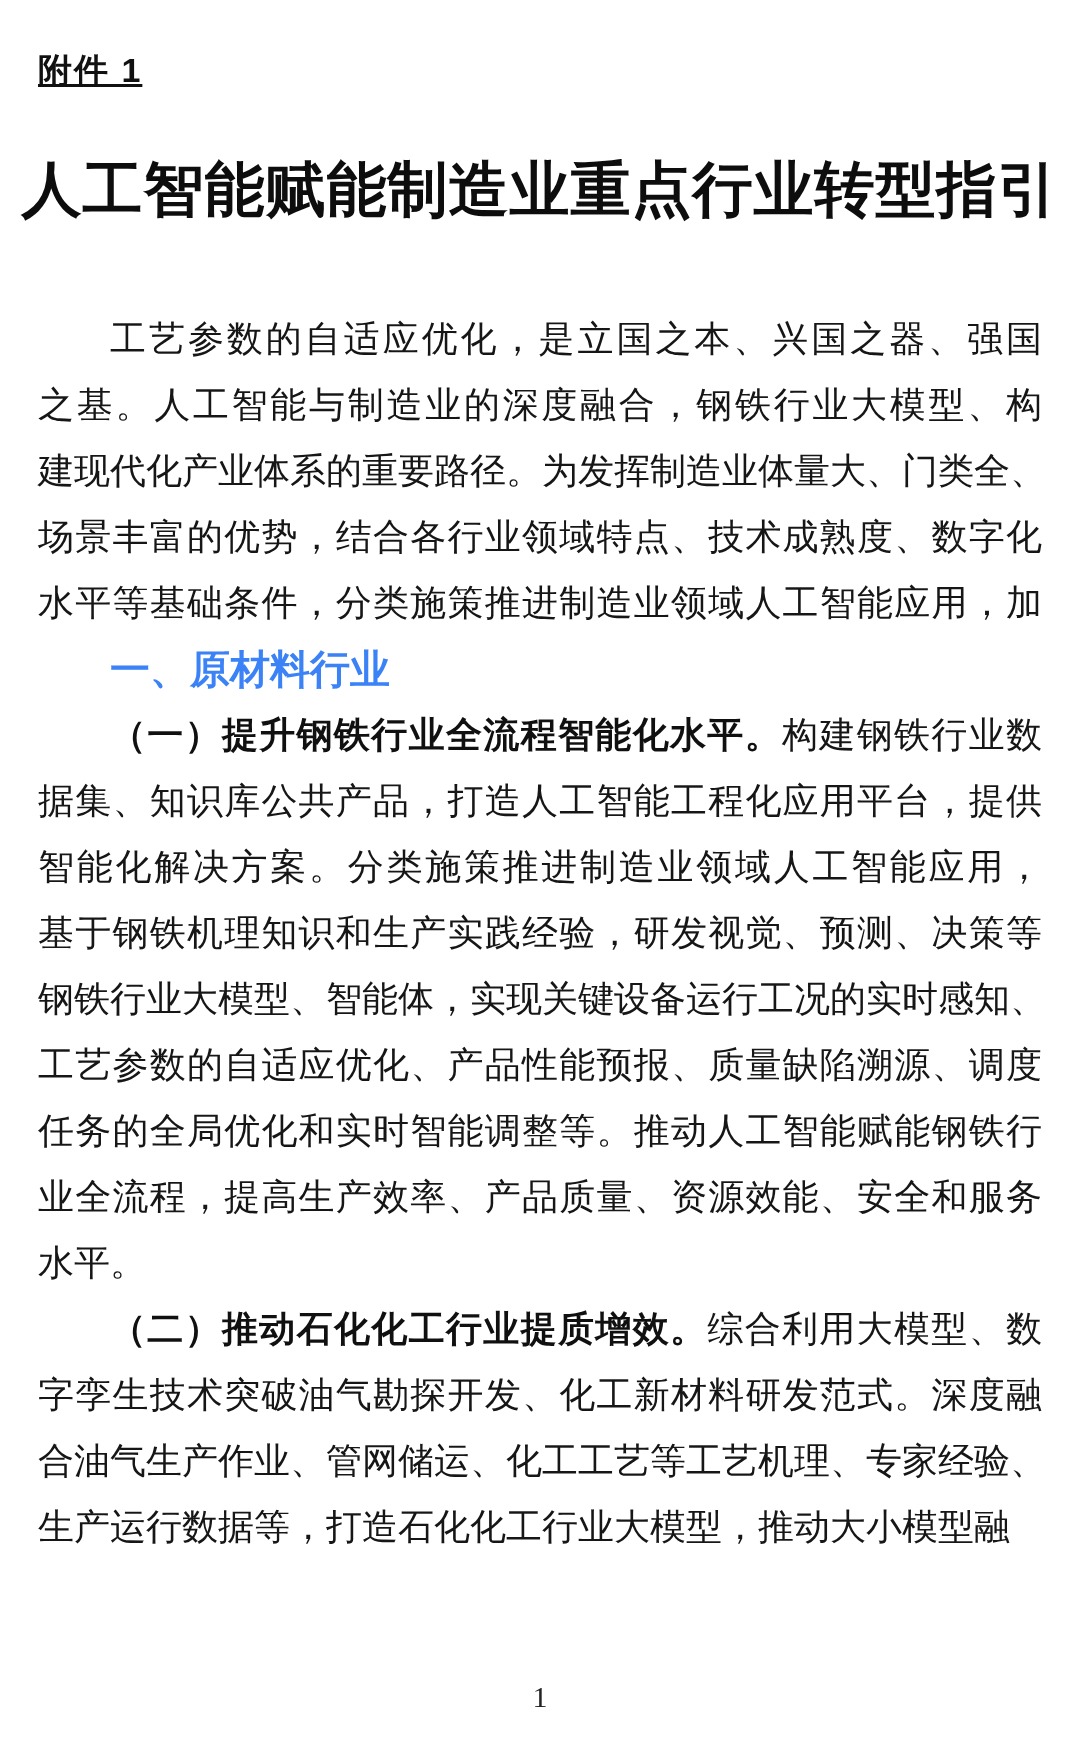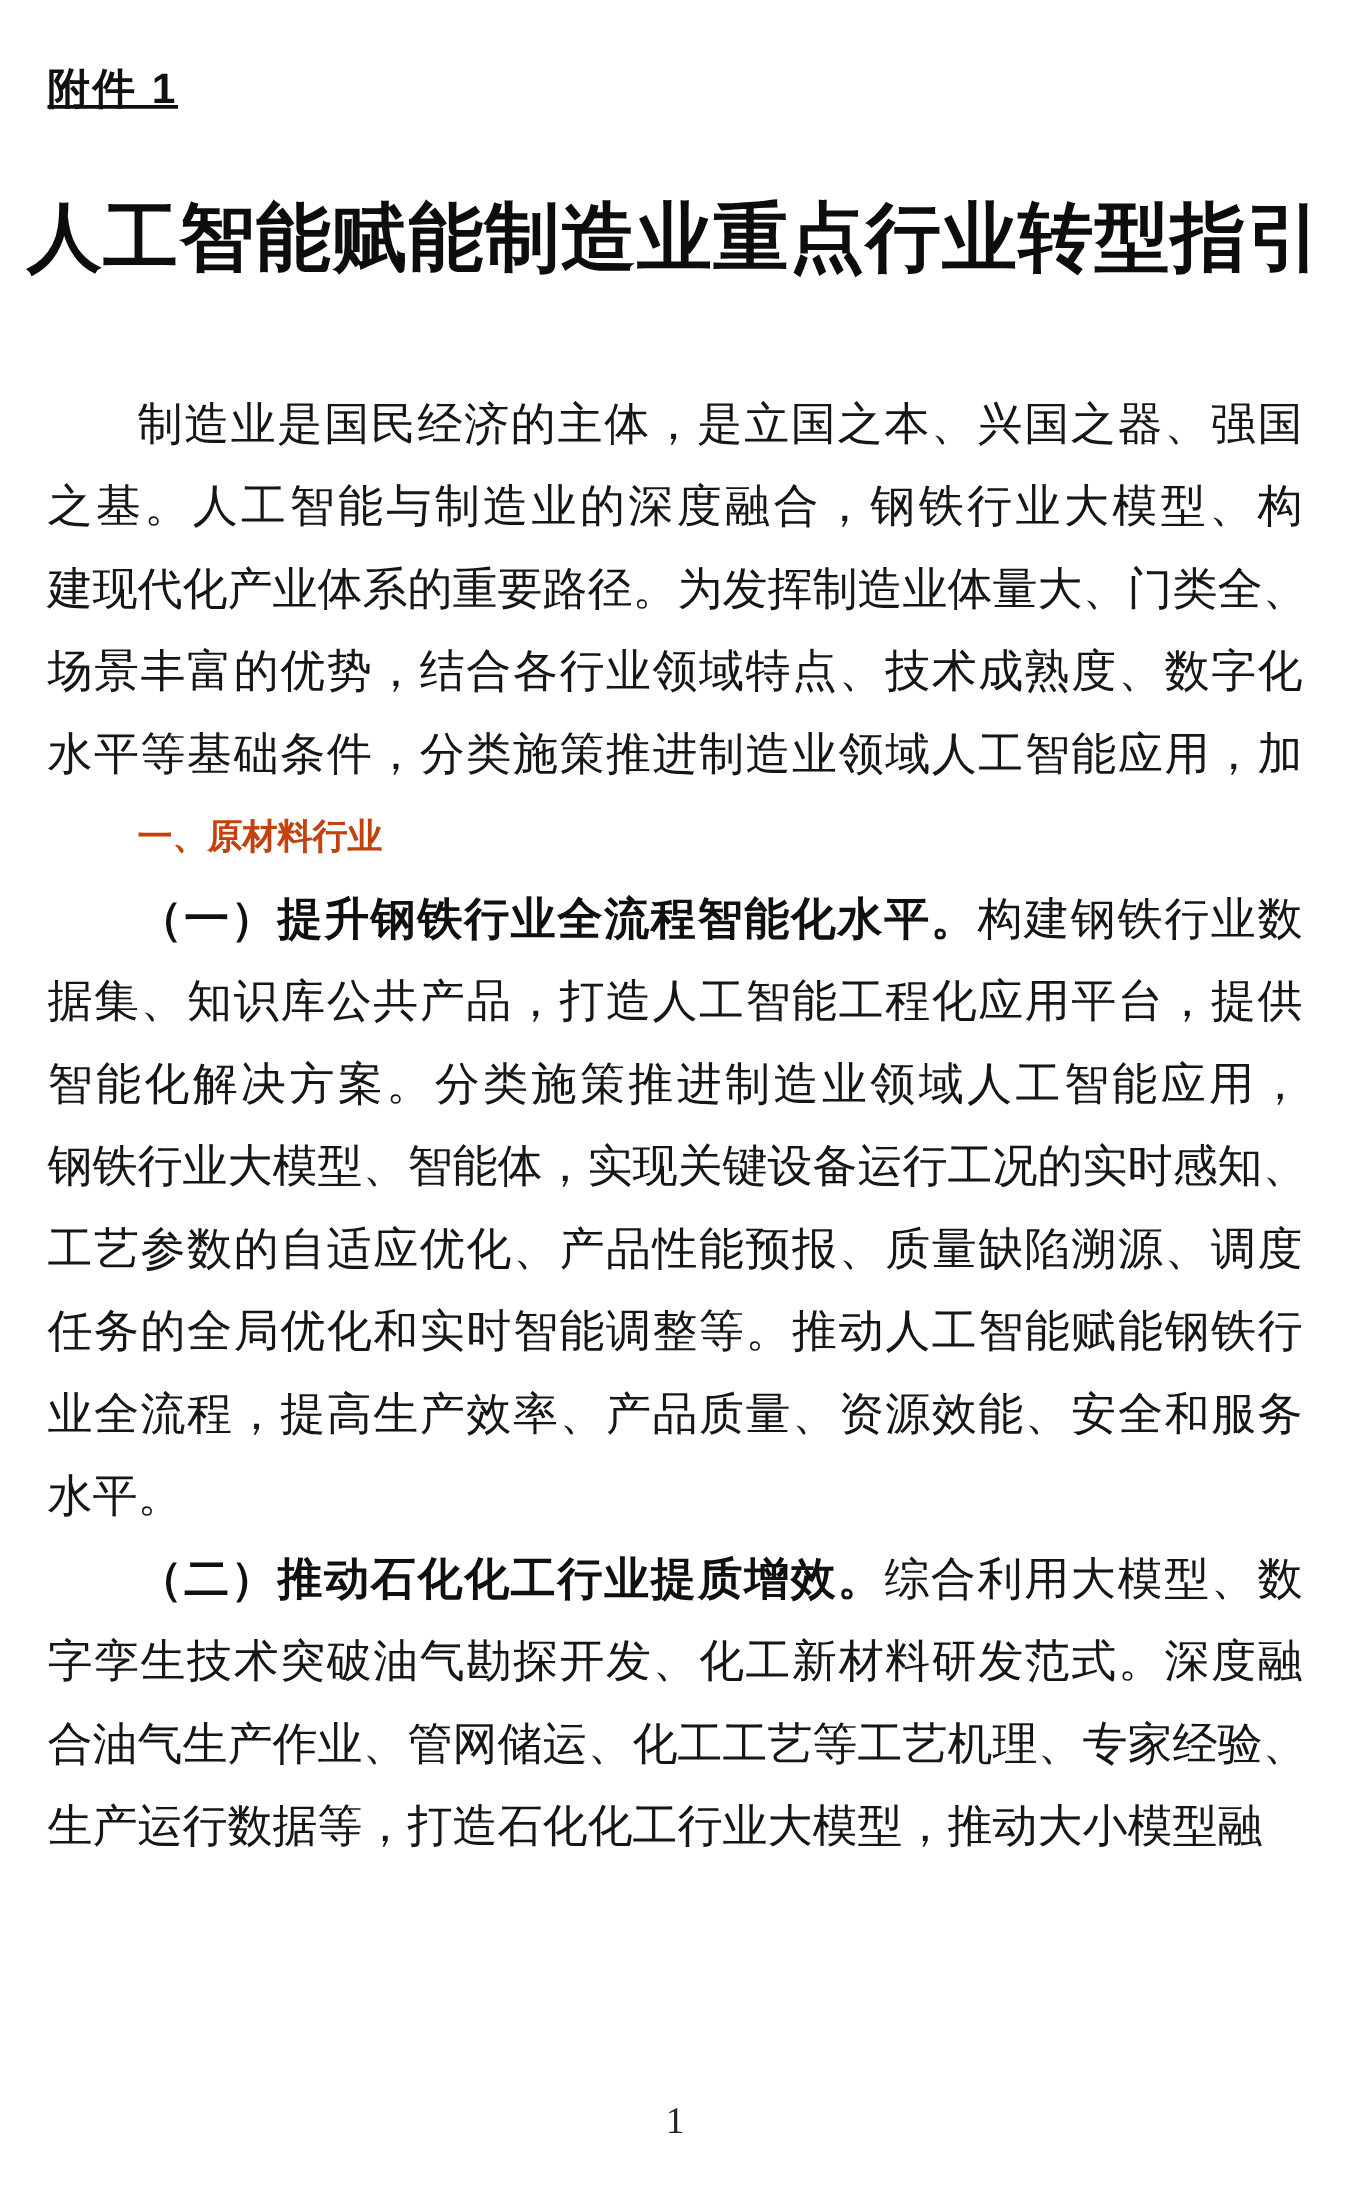--- a/index.html
+++ b/index.html
@@ -61,22 +61,22 @@
   }
   .line.lastline {
     text-align-last: left;
   }
   .section-heading {
     height: 66px;
     line-height: 66px;
     padding-left: 72px;
     font-family: "Liberation Sans", "DejaVu Sans", sans-serif;
     font-weight: bold;
-    font-size: 28px;
-    color: #c2410c;
+    font-size: 40px;
+    color: #3b82f6;
   }
   .lead {
     font-weight: bold;
     color: #101010;
     margin-top: 42px;
   }
   .page-number {
     position: absolute;
     top: 1680px;
     left: 0;
@@ -90,29 +90,30 @@
 </head>
 <body>
 
 <div class="page">
 
   <div class="attachment-label">附件 1</div>
 
   <div class="doc-title">人工智能赋能制造业重点行业转型指引</div>
 
   <div class="doc-body">
-      <div class="line indent">制造业是国民经济的主体，是立国之本、兴国之器、强国</div>
+      <div class="line indent">工艺参数的自适应优化，是立国之本、兴国之器、强国</div>
       <div class="line">之基。人工智能与制造业的深度融合，钢铁行业大模型、构</div>
       <div class="line">建现代化产业体系的重要路径。为发挥制造业体量大、门类全、</div>
       <div class="line">场景丰富的优势，结合各行业领域特点、技术成熟度、数字化</div>
       <div class="line">水平等基础条件，分类施策推进制造业领域人工智能应用，加</div>
       <div class="section-heading">一、原材料行业</div>
       <div class="line indent"><span class="lead">（一）提升钢铁行业全流程智能化水平。</span>构建钢铁行业数</div>
       <div class="line">据集、知识库公共产品，打造人工智能工程化应用平台，提供</div>
       <div class="line">智能化解决方案。分类施策推进制造业领域人工智能应用，</div>
+      <div class="line">基于钢铁机理知识和生产实践经验，研发视觉、预测、决策等</div>
       <div class="line">钢铁行业大模型、智能体，实现关键设备运行工况的实时感知、</div>
       <div class="line">工艺参数的自适应优化、产品性能预报、质量缺陷溯源、调度</div>
       <div class="line">任务的全局优化和实时智能调整等。推动人工智能赋能钢铁行</div>
       <div class="line">业全流程，提高生产效率、产品质量、资源效能、安全和服务</div>
       <div class="line lastline">水平。</div>
       <div class="line indent"><span class="lead">（二）推动石化化工行业提质增效。</span>综合利用大模型、数</div>
       <div class="line">字孪生技术突破油气勘探开发、化工新材料研发范式。深度融</div>
       <div class="line">合油气生产作业、管网储运、化工工艺等工艺机理、专家经验、</div>
       <div class="line lastline">生产运行数据等，打造石化化工行业大模型，推动大小模型融</div>
     </div>

